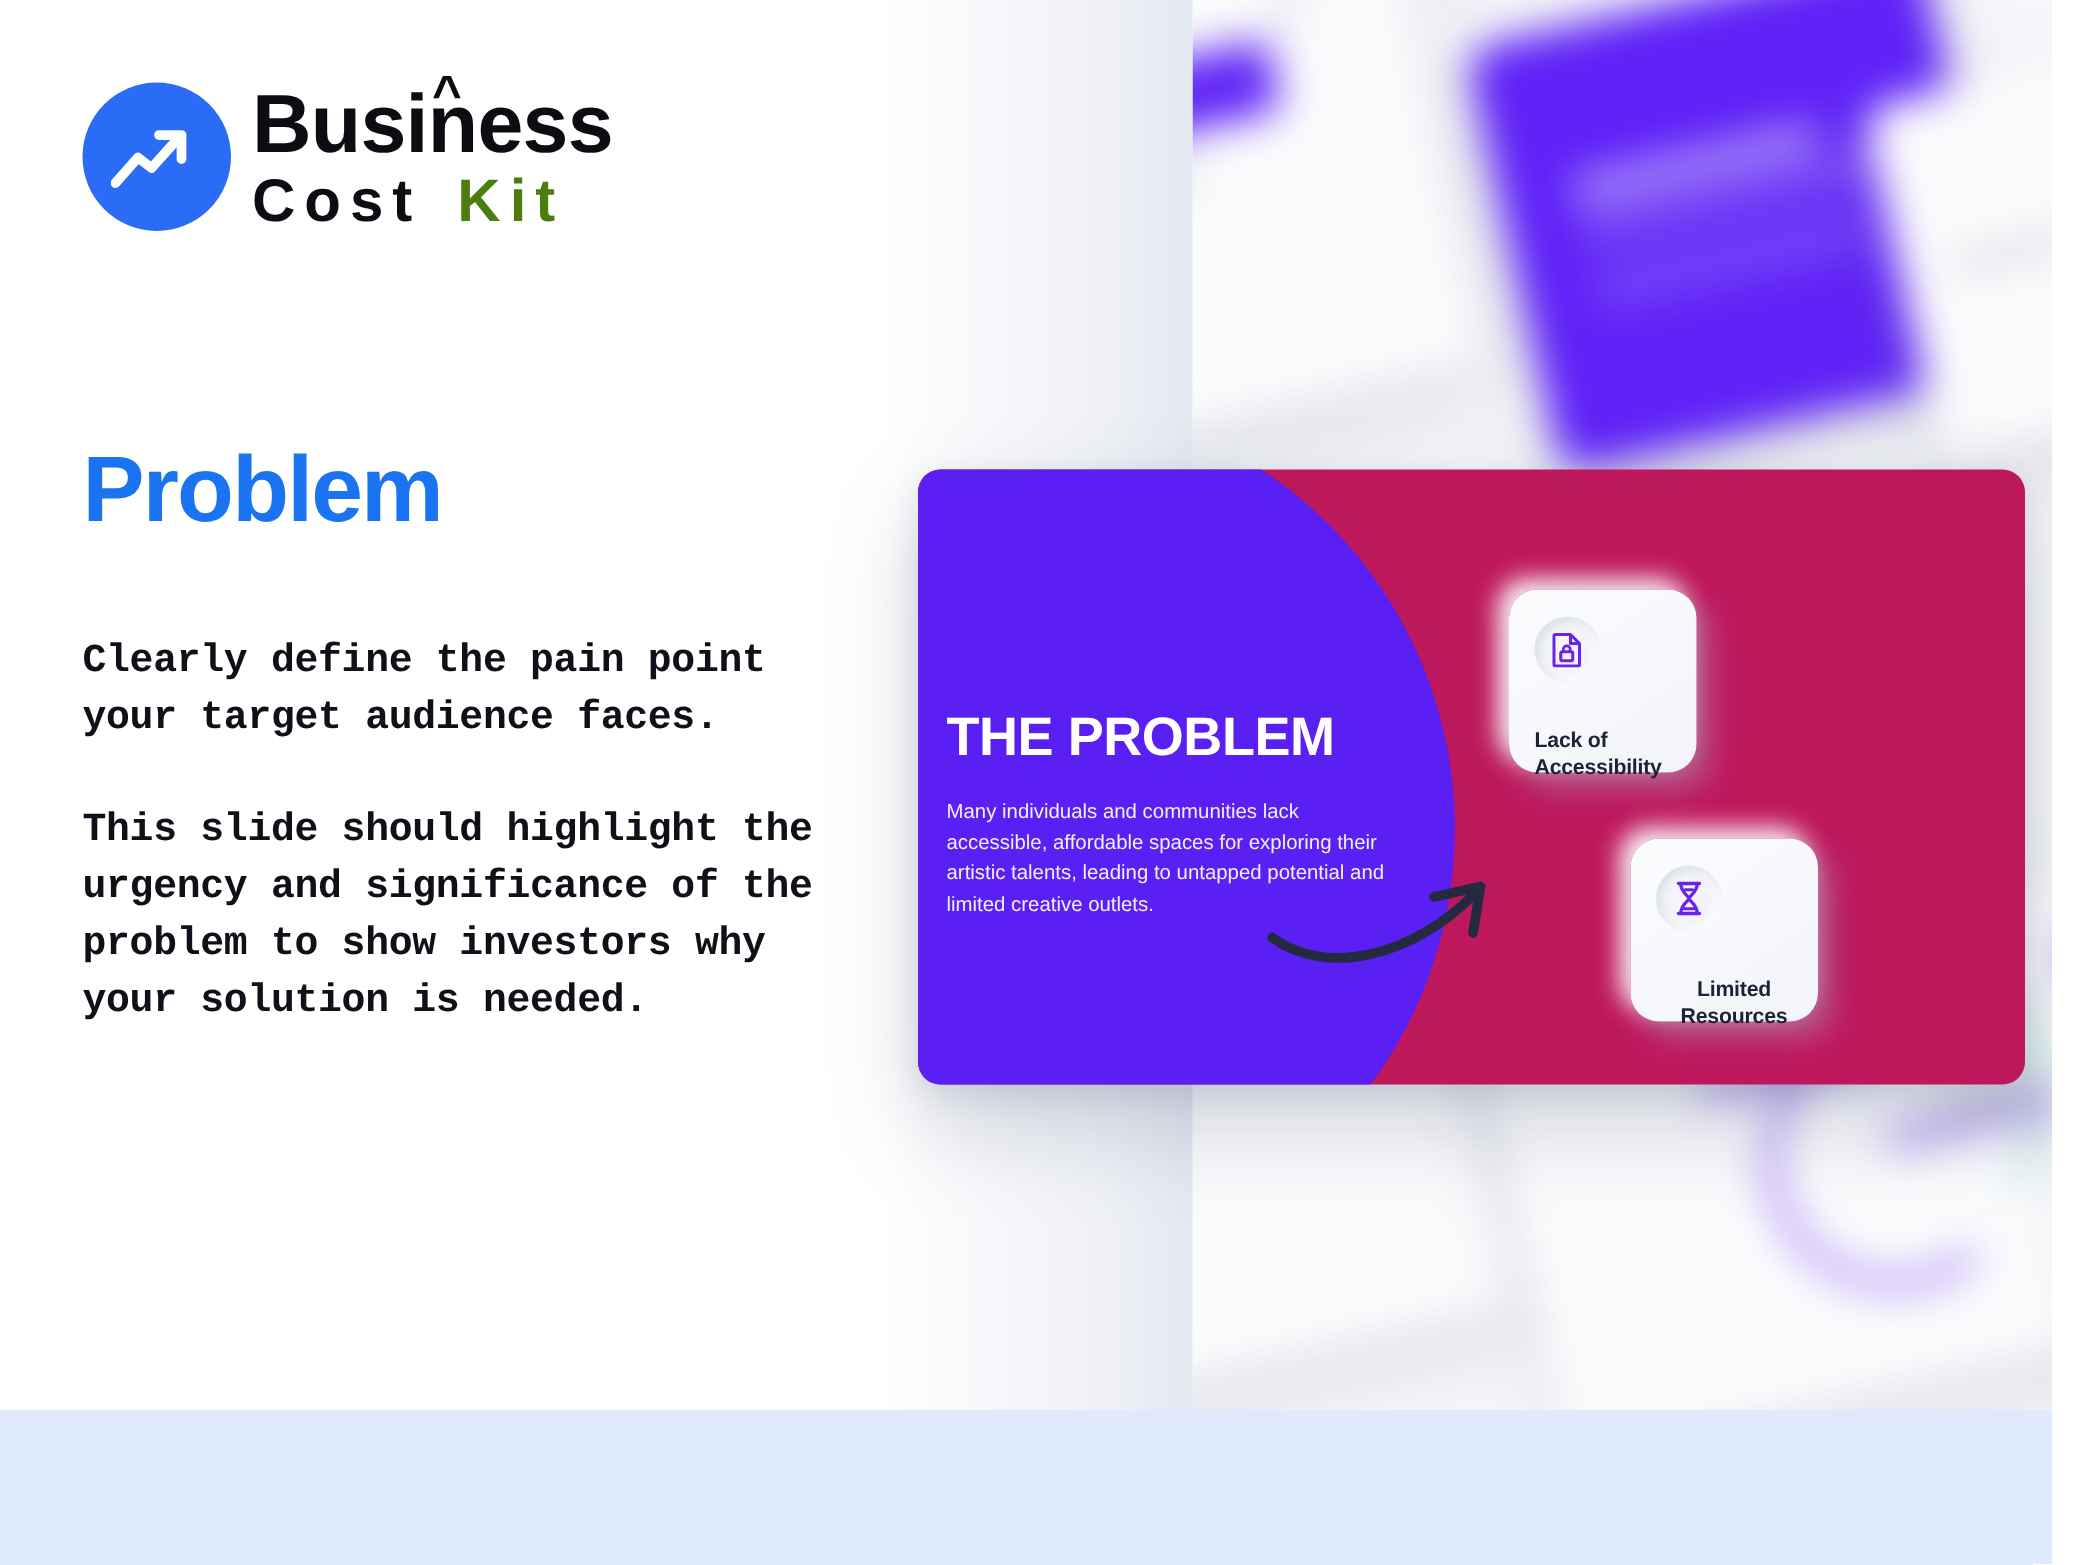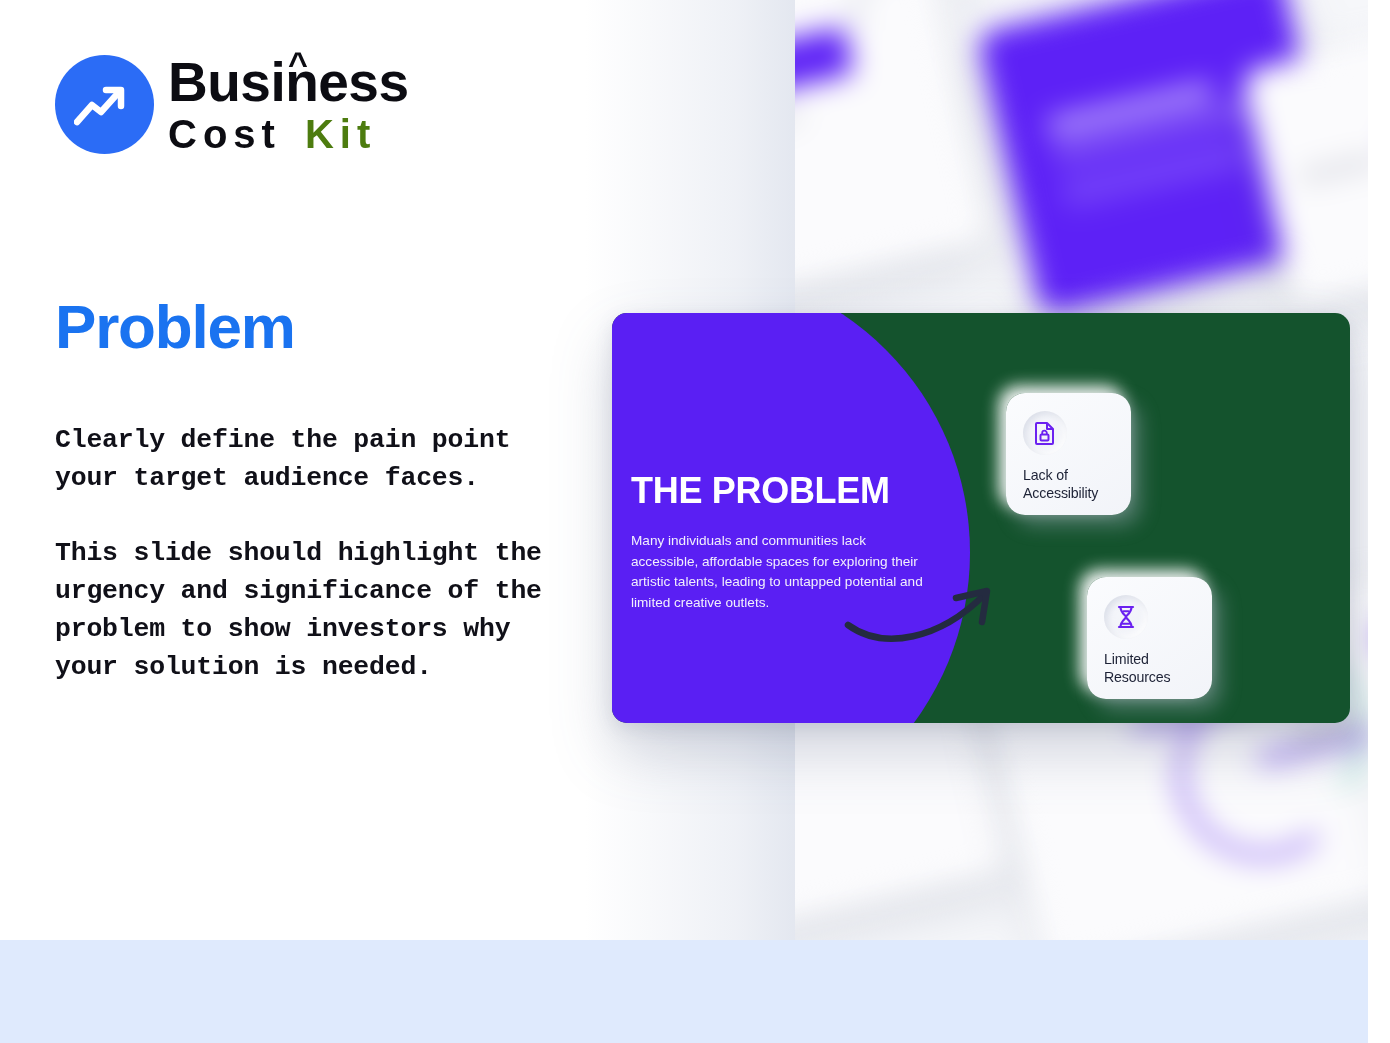--- a/index.html
+++ b/index.html
@@ -134,21 +134,21 @@
     border-radius: 50%;
     border-style: solid;
     border-color: transparent;
   }
 
   
   .slide-card {
     position: absolute;
     left: 612px; top: 313px;
     width: 738px; height: 410px;
-    background: #14532d;
+    background: #be185d;
     border-radius: 15px;
     overflow: hidden;
     box-shadow: 0 28px 60px rgba(90,100,130,0.26), 0 6px 18px rgba(90,100,130,0.14);
     z-index: 20;
   }
   .slide-circle {
     position: absolute;
     left: -215px; top: -47px;
     width: 573px; height: 573px;
     border-radius: 50%;
@@ -191,31 +191,31 @@
   }
   .tile-icon {
     width: 44px; height: 44px;
     border-radius: 50%;
     background: linear-gradient(145deg, #f7f8fc 0%, #eff1f7 100%);
     box-shadow: inset 3px 3px 7px rgba(170,178,198,0.35),
                 inset -3px -3px 7px rgba(255,255,255,0.95);
     display: flex; align-items: center; justify-content: center;
   }
   .tile-label {
-    margin-top: 12px;
+    margin-top: 31px;
     font-size: 14.2px;
-    font-weight: 400;
+    font-weight: 700;
     line-height: 1.26;
     color: #1d2236;
     letter-spacing: -0.15px;
     width: 104px;
   }
   .tile-1 { left: 394px; top: 80px; }
   .tile-2 { left: 563px; top: 80px; }
-  .tile-3 { left: 475px; top: 264px; }
+  .tile-3 { left: 475px; top: 246px; text-align: center; }
 
   
   .bottom-band {
     position: absolute;
     left: 0; top: 940px;
     width: 1390px; height: 103px;
     background: #dfeafd;
     z-index: 30;
   }
 </style>

